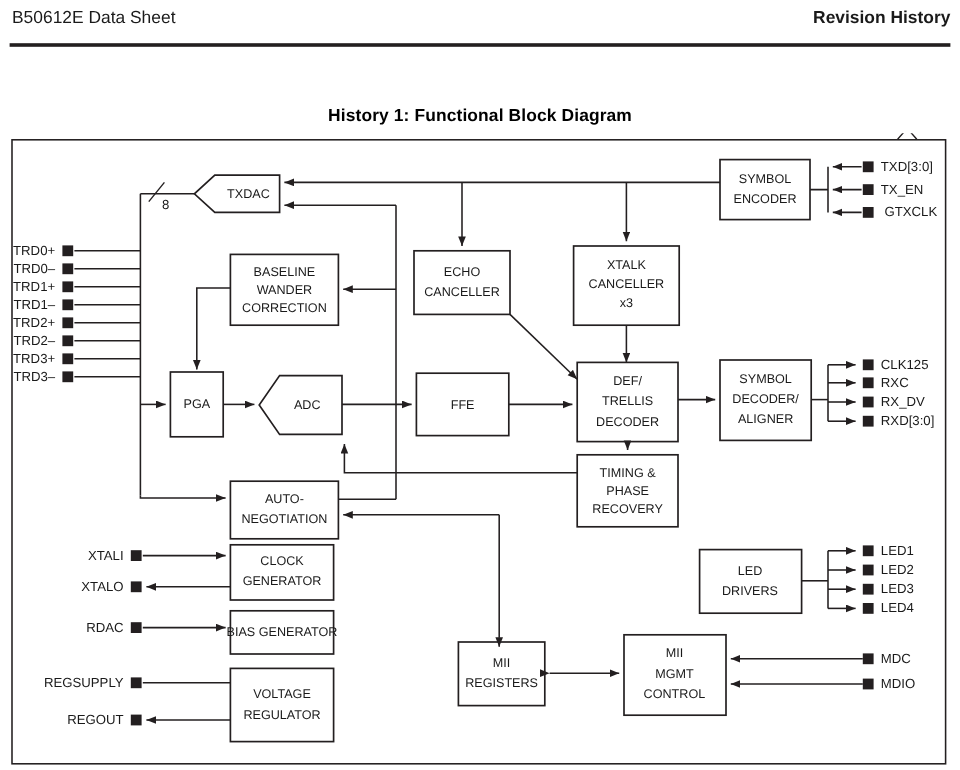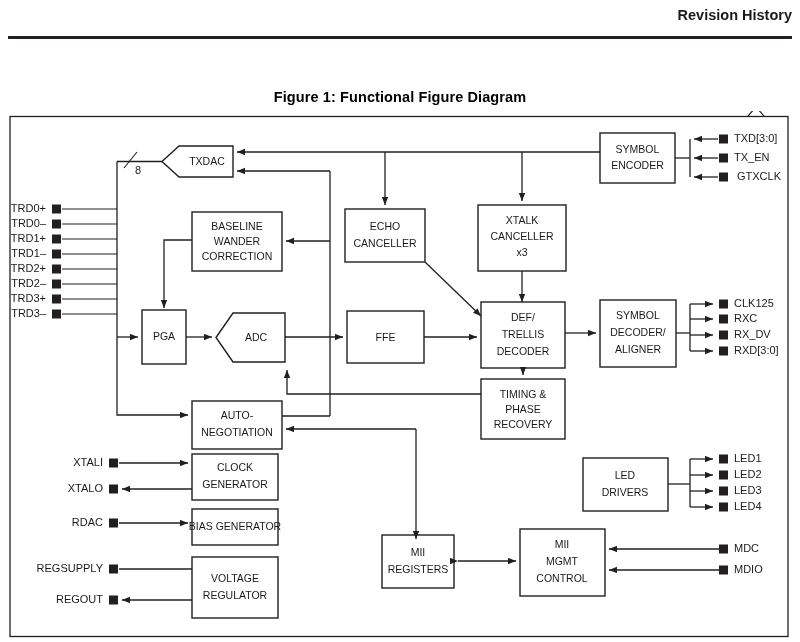--- a/index.html
+++ b/index.html
@@ -116,25 +116,26 @@
   }
   .pad {
     fill: #231f20;
     stroke: none;
   }
 </style>
 </head>
 <body>
 
 <div class="page-header">
+  <div class="hdr-left">B50612E Data Sheet</div>
   <div class="hdr-right">Revision History</div>
   <div class="header-rule"></div>
 </div>
 
-<div class="figure-caption">Figure 1:  Functional Figure Diagram</div>
+<div class="figure-caption">History 1:  Functional Block Diagram</div>
 
 <div class="figure-wrap">
 <svg class="diagram" viewBox="0 0 800 531" xmlns="http://www.w3.org/2000/svg">
   <defs>
     <marker id="arr" markerWidth="9" markerHeight="9" refX="8" refY="3.2" orient="auto" markerUnits="userSpaceOnUse">
       <path d="M0,0 L8,3.2 L0,6.4 z" fill="#231f20"></path>
     </marker>
   </defs>
 
   <rect class="chip-border" x="10" y="5.5" width="778" height="520"></rect>

